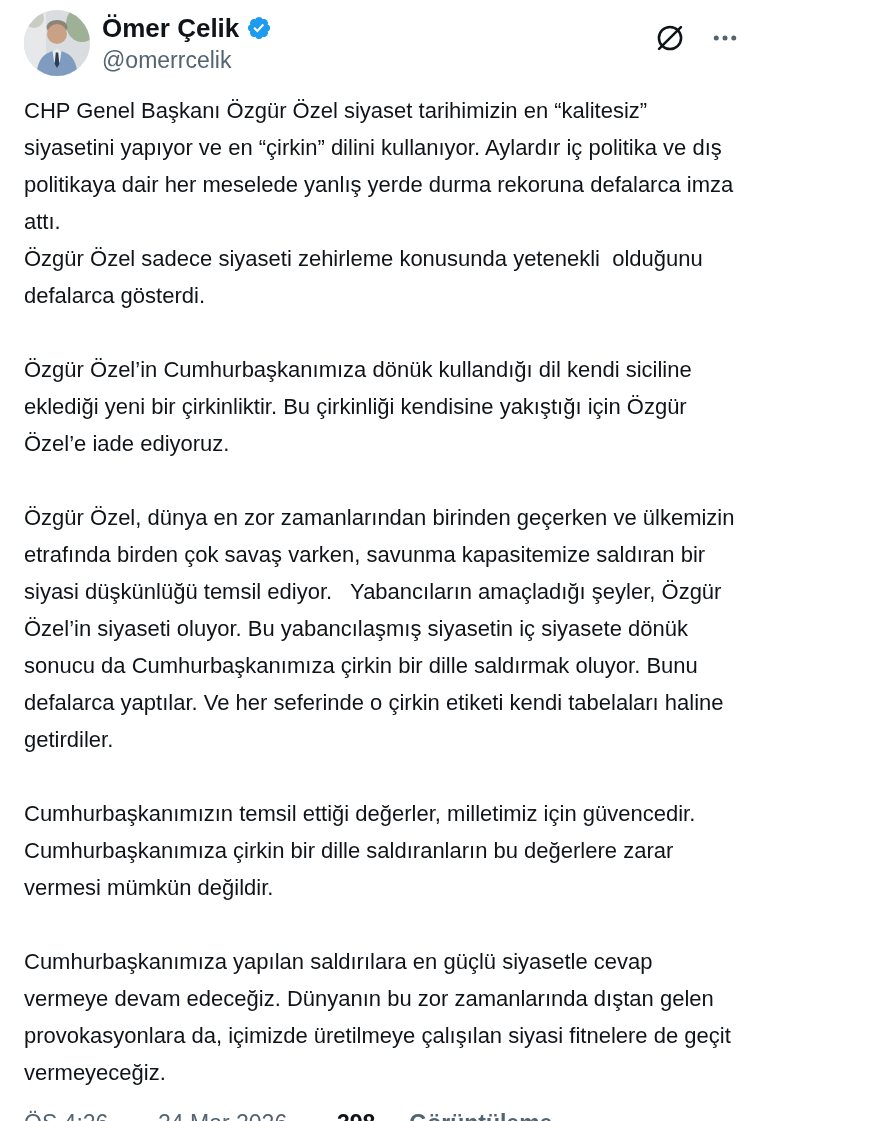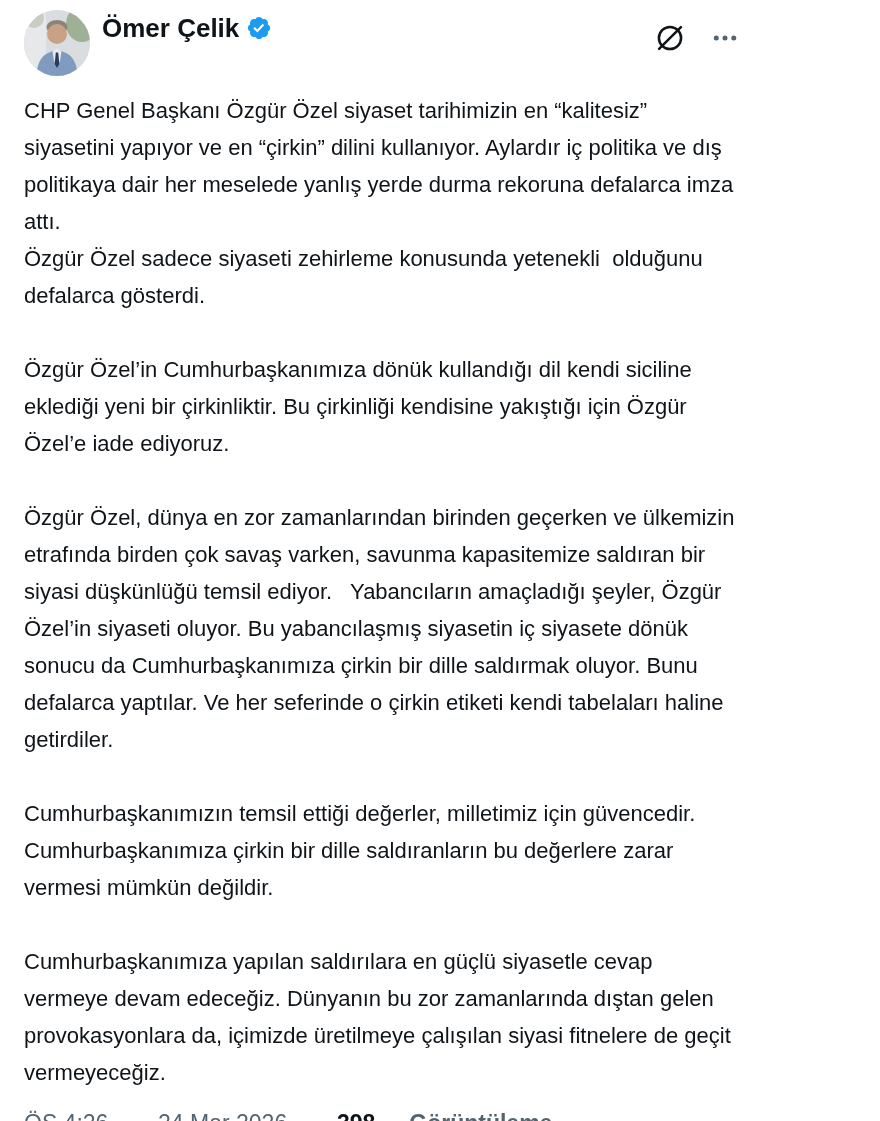--- a/index.html
+++ b/index.html
@@ -119,20 +119,21 @@
       </svg>
     </div>
 
     <div class="user-info">
       <div class="name-row">
         <span class="display-name">Ömer Çelik</span>
         <svg class="verified-badge" viewBox="0 0 22 22" xmlns="http://www.w3.org/2000/svg" aria-hidden="true">
           <path fill="#1d9bf0" fill-rule="evenodd" d="M20.396 11c-.018-.646-.215-1.275-.57-1.816-.354-.54-.852-.972-1.438-1.246.223-.607.27-1.264.14-1.897-.131-.634-.437-1.218-.882-1.687-.47-.445-1.053-.75-1.687-.882-.633-.13-1.29-.083-1.897.14-.273-.587-.704-1.086-1.245-1.44S11.647 1.62 11 1.604c-.646.017-1.273.213-1.813.568s-.969.854-1.24 1.44c-.608-.223-1.267-.272-1.902-.14-.635.13-1.22.436-1.69.882-.445.47-.749 1.055-.878 1.688-.13.633-.08 1.29.144 1.896-.587.274-1.087.705-1.443 1.245-.356.54-.555 1.17-.574 1.817.02.647.218 1.276.574 1.817.356.54.856.972 1.443 1.245-.224.606-.274 1.263-.144 1.896.13.634.433 1.218.877 1.688.47.443 1.054.747 1.687.878.633.132 1.29.084 1.897-.136.274.586.705 1.084 1.246 1.439.54.354 1.17.551 1.816.569.647-.016 1.276-.213 1.817-.567s.972-.854 1.245-1.44c.604.239 1.266.296 1.903.164.636-.132 1.22-.447 1.68-.907.46-.46.776-1.044.908-1.681s.075-1.299-.165-1.903c.586-.274 1.084-.705 1.439-1.246.354-.54.551-1.17.569-1.816zM9.662 14.85l-3.429-3.428 1.293-1.302 2.072 2.072 4.4-4.794 1.347 1.246z"></path>
         </svg>
       </div>
+      <span class="user-handle">@omerrcelik</span>
     </div>
 
     <div class="header-actions">
       <button class="icon-button grok-btn" type="button">
         <svg viewBox="0 0 24 24" xmlns="http://www.w3.org/2000/svg" aria-hidden="true">
           <circle cx="12" cy="12" r="8.3" fill="none" stroke="#0f1419" stroke-width="1.9"></circle>
           <path d="M3.8 20.2 L20.2 3.8" fill="none" stroke="#0f1419" stroke-width="1.9" stroke-linecap="round"></path>
         </svg>
       </button>
       <button class="icon-button more-btn" type="button">

